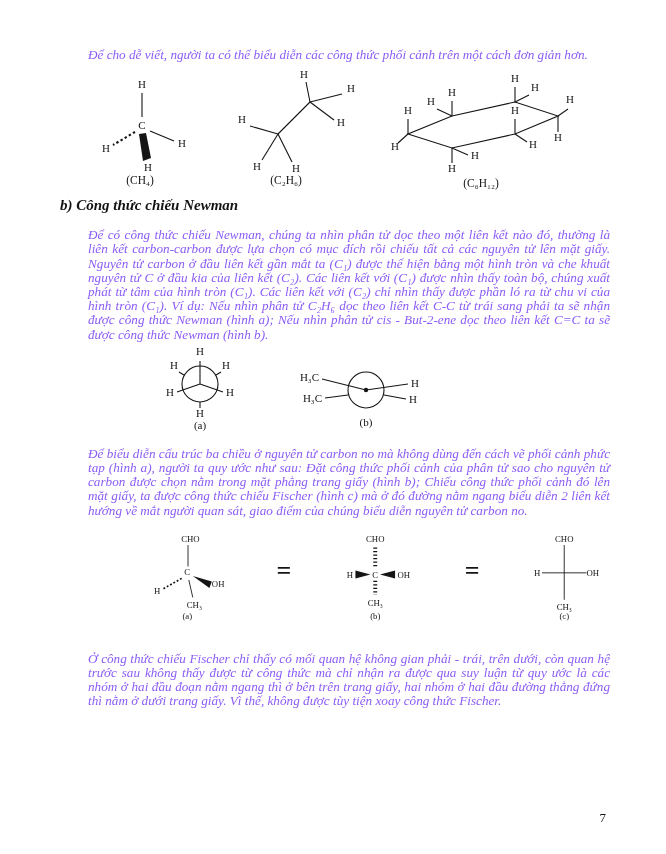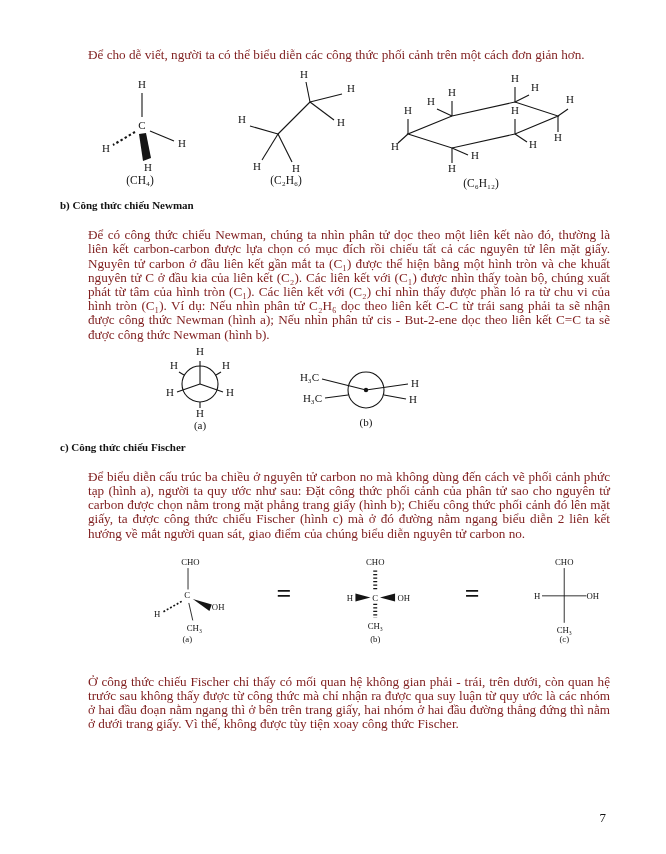--- a/index.html
+++ b/index.html
@@ -4,24 +4,24 @@
 <style>
   * { margin:0; padding:0; box-sizing:border-box; }
   html,body { background:#ffffff; }
   body { width:666px; height:854px; overflow:hidden; position:relative; }
   .page {
     position:relative; width:666px; height:854px; background:#ffffff;
     padding:48px 56px 0 88px;
     font-family:"Liberation Serif","DejaVu Serif",serif; color:#131313;
   }
   .body-text {
-    font-size:13.2px; line-height:14.2px; text-align:justify; color:#7f1d1d;
+    font-size:13.2px; line-height:14.2px; text-align:justify; color:#8b5cf6;font-style:italic;
   }
   .heading {
-    font-size:11px; line-height:15px; font-weight:bold; 
+    font-size:15px; line-height:15px; font-weight:bold; font-style:italic;
     margin-left:-28px; margin-top:8px;
   }
   .row { display:flex; align-items:flex-start; }
   .row-perspective { margin-top:8px; margin-left:6px; }
   .row-perspective .gap1 { width:26px; } .row-perspective .gap2 { width:16px; }
   .row-newman { margin-top:2px; margin-left:62px; }
   .row-newman .gapn { width:34px; }
   .newman-b { margin-top:6px; }
   .row-fischer { margin-top:2px; margin-left:58px;gap:20px; }
   .row-fischer .gapf { width:4px; }
@@ -164,21 +164,20 @@
         <line x1="82" y1="40" x2="124" y2="34"></line>
       </g>
       <text x="35" y="31" class="aend">H₃C</text>
       <text x="38" y="52" class="aend">H₃C</text>
       <text x="127" y="37" class="astart">H</text>
       <text x="125" y="53" class="astart">H</text>
       <text x="82" y="76">(b)</text>
     </svg>
   </div>
 
-  <h3 class="heading">c) Công thức chiếu Fischer</h3>
   <p class="body-text para">Để biểu diễn cấu trúc ba chiều ở nguyên tử carbon no mà không dùng đến cách vẽ phối cảnh phức tạp (hình a), người ta quy ước như sau: Đặt công thức phối cảnh của phân tử sao cho nguyên tử carbon được chọn nằm trong mặt phẳng trang giấy (hình b); Chiếu công thức phối cảnh đó lên mặt giấy, ta được công thức chiếu Fischer (hình c) mà ở đó đường nằm ngang biểu diễn 2 liên kết hướng về mắt người quan sát, giao điểm của chúng biểu diễn nguyên tử carbon no.</p>
 
   <div class="row row-fischer">
 
     <svg width="110" height="112" viewBox="0 0 110 112">
       <g>
         <line x1="53" y1="17" x2="53" y2="44"></line>
         <line x1="45" y1="59" x2="22" y2="72" class="hashed"></line>
         <polygon class="wedge" points="59,56 83,63 80,71"></polygon>
         <line x1="54" y1="61" x2="59" y2="83"></line>

